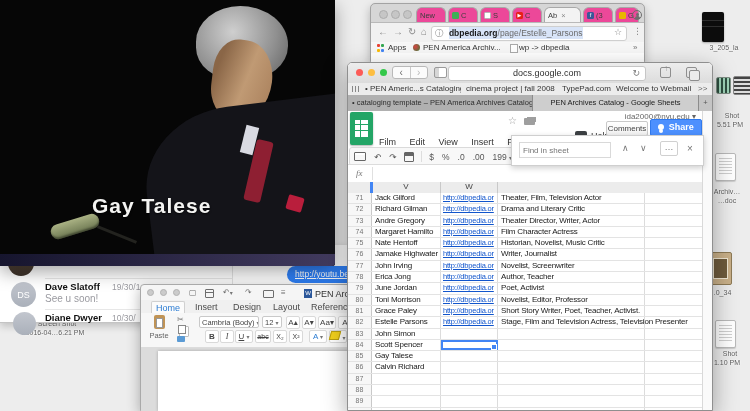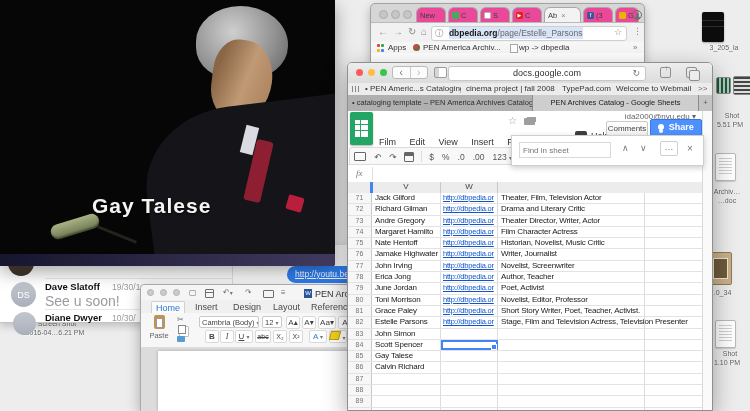--- a/index.html
+++ b/index.html
@@ -33,21 +33,21 @@
   .vcaption{position:absolute;left:92px;top:194px;font-size:21px;font-weight:bold;color:#f4f4f2;
             letter-spacing:1px;text-shadow:0 1px 2px rgba(0,0,0,.8)}
   .vstrip{position:absolute;left:0;bottom:0;width:100%;height:12px;background:linear-gradient(90deg,#16152e,#413a5e)}
   
   #messages-win{left:0;top:245px;width:352px;height:78px;background:#fff;z-index:2;
                 border-bottom:1px solid #c4c4c4;box-shadow:0 3px 8px rgba(0,0,0,.2)}
   .avatar{position:absolute;border-radius:50%;background:linear-gradient(#c2c6ce,#aab0ba);color:#fff;
           display:flex;align-items:center;justify-content:center;font-size:9px}
   .msg-name{position:absolute;font-size:9.5px;font-weight:bold;color:#111}
   .msg-date{position:absolute;font-size:8.5px;color:#9a9aa0}
-  .msg-prev{position:absolute;font-size:14px;color:#9a9aa0}
+  .msg-prev{position:absolute;font-size:10px;color:#9a9aa0}
   .msg-sep{position:absolute;left:45px;right:120px;height:1px;background:#e7e7e7}
   .bubble{position:absolute;left:287px;top:21px;width:70px;height:17px;background:#2f80f7;border-radius:10px;
           color:#fff;font-size:8.5px;line-height:17px;padding-left:8px;text-decoration:underline}
   
   #chrome-win{left:370px;top:3px;width:275px;height:59px;background:#d6d6d6;border:1px solid #a3a3a3;
               border-radius:5px 5px 0 0;z-index:1;box-shadow:0 4px 10px rgba(0,0,0,.25)}
   .tl-dot{position:absolute;width:7px;height:7px;border-radius:50%}
   .c-tab{position:absolute;top:3px;height:15px;border-radius:6px 6px 0 0;background:#ec4899;
          border:1px solid #a8a8a8;border-bottom:none;font-size:7.5px;color:#3c3c3c;
          display:flex;align-items:center;padding:0 3px;box-sizing:border-box;overflow:hidden;white-space:nowrap}
@@ -397,21 +397,21 @@
     <div class="gs-toolbar">
       <span class="tbi" style="width:10px;height:7px;border:1px solid #666;border-radius:1px;background:linear-gradient(#fff 0 2px,#0000 2px)"></span>
       <span class="tbi">↶</span>
       <span class="tbi">↷</span>
       <span class="tbi" style="width:8px;height:8px;border:1px solid #666;border-radius:1px;background:linear-gradient(#666 0 3px,#0000 3px)"></span>
       <span class="tbsep"></span>
       <span class="tbi">$</span>
       <span class="tbi">%</span>
       <span class="tbi">.0</span>
       <span class="tbi">.00</span>
-      <span class="tbi"><span>123</span> <span class="caret">▾</span></span>
+      <span class="tbi"><span>199</span> <span class="caret">▾</span></span>
       <span class="tbsep"></span>
       <span class="tbi" style="width:42px"><span>Calibri</span> <span class="caret">▾</span></span>
       <span class="tbsep"></span>
       <span class="tbi" style="width:22px"><span>12</span> <span class="caret">▾</span></span>
       <span class="tbsep"></span>
       <span class="tbi"><span>More</span> <span class="caret">▾</span></span>
     </div>
 
     <div class="fx-bar">
       <span style="position:absolute;left:8px;top:3px;font-size:9px;font-style:italic;color:#777;font-family:'Liberation Serif',serif">fx</span>

